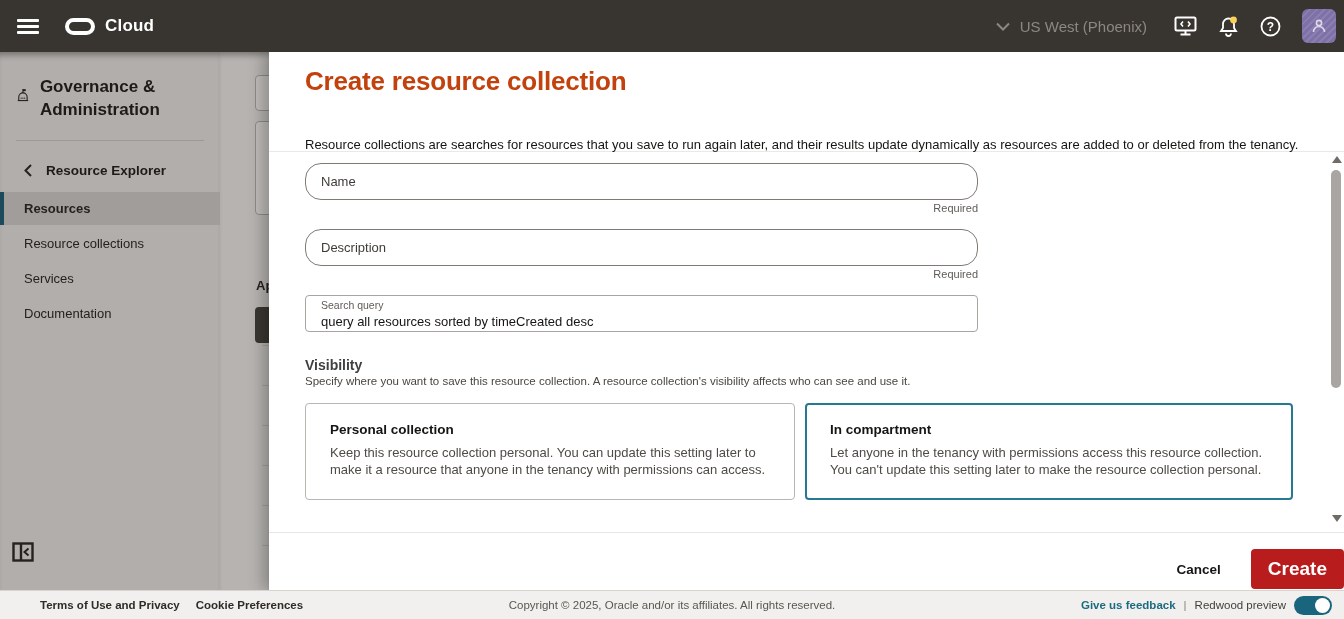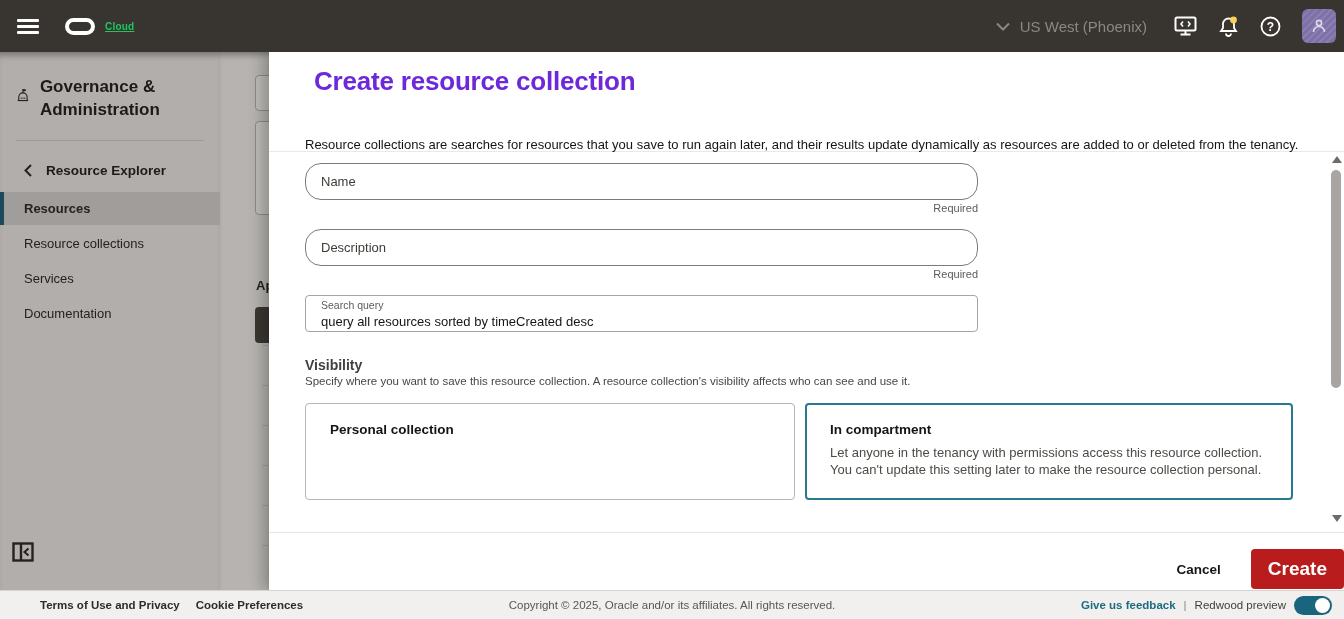--- a/index.html
+++ b/index.html
@@ -7,21 +7,21 @@
     font-family:"Liberation Sans", sans-serif; background:#b2afac; }
 
   
   .topbar { position:absolute; left:0; top:0; width:1344px; height:52px;
     background:#383430; display:flex; align-items:center; z-index:30; }
   .hamburger { width:22px; height:15px; margin-left:17px; display:flex;
     flex-direction:column; justify-content:space-between; cursor:pointer; }
   .hamburger span { display:block; height:3px; background:#fff; border-radius:1px; }
   .brand { display:flex; align-items:center; margin-left:26px; gap:10px; }
   .o-pill { width:30px; height:17px; border:4px solid #fff; border-radius:12px; }
-  .brand-text { color:#22c55e; font-size:10px; font-weight:bold; letter-spacing:.2px;text-decoration:underline; }
+  .brand-text { color:#ffffff; font-size:17px; font-weight:bold; letter-spacing:.2px; }
   .top-search { position:absolute; left:318px; top:11px; width:519px; height:30px;
     background:#221f1c; border:1px solid #6e6862; border-radius:3px; color:#e9e7e4;
     font-size:13px; padding:0 12px; outline:none; font-family:"Liberation Sans",sans-serif; }
   .top-search::placeholder { color:#e9e7e4; opacity:1; }
   .top-right { position:absolute; right:8px; top:0; height:52px; display:flex;
     align-items:center; gap:21px; }
   .region { display:flex; align-items:center; gap:10px; color:#8c8781;
     font-size:15px; cursor:pointer; margin-right:6px; }
   .icon-btn { background:none; border:none; cursor:pointer; display:flex;
     align-items:center; justify-content:center; padding:0; }
@@ -50,21 +50,21 @@
   .bg-label { position:absolute; left:36px; top:226px; font-size:13px; font-weight:bold;
     color:#26221e; }
   .bg-btn { position:absolute; left:35px; top:255px; width:30px; height:36px;
     background:#3a3631; border-radius:4px; }
   .bg-line { position:absolute; left:42px; width:10px; border-top:1px solid #a3a09d; }
 
   
   .panel { position:absolute; left:269px; top:52px; width:1075px; height:538px;
     background:#fff; z-index:10; box-shadow:-6px 0 14px rgba(0,0,0,.25); }
   .panel-head { height:100px; padding:14px 36px 0 36px; border-bottom:1px solid #ebe9e6; }
-  .panel-title { font-size:26px; font-weight:bold; color:#6d28d9; letter-spacing:-.2px;margin-left:9px; }
+  .panel-title { font-size:26px; font-weight:bold; color:#c2410c; letter-spacing:-.2px; }
   .panel-sub { margin-top:40px; font-size:13px; color:#161513; }
   .panel-body { position:relative; height:380px; }
 
   .field { position:absolute; left:36px; width:673px; }
   .txt-input { width:100%; height:37px; border:1px solid #7f7a74; border-radius:16px;
     font-size:13px; color:#161513; padding:0 15px; outline:none; background:#fff;
     font-family:"Liberation Sans",sans-serif; }
   .txt-input::placeholder { color:#3f3b37; opacity:1; }
   .req-note { position:absolute; right:0; font-size:11px; color:#5f5b57; }
   .query-box { width:100%; height:37px; border:1px solid #a8a4a0; border-radius:4px;
@@ -243,20 +243,21 @@
         <input class="query-input" value="query all resources sorted by timeCreated desc" style="">
       </div>
     </div>
 
     <div class="vis-head">Visibility</div>
     <div class="vis-sub">Specify where you want to save this resource collection. A resource collection's visibility affects who can see and use it.</div>
 
     <div class="cards">
       <div class="vis-card">
         <div class="card-title">Personal collection</div>
+        <div class="card-desc">Keep this resource collection personal. You can update this setting later to make it a resource that anyone in the tenancy with permissions can access.</div>
       </div>
       <div class="vis-card selected">
         <div class="card-title">In compartment</div>
         <div class="card-desc">Let anyone in the tenancy with permissions access this resource collection. You can't update this setting later to make the resource collection personal.</div>
       </div>
     </div>
 
     <div class="vscroll">
       <div class="scroll-up"></div>
       <div class="scroll-thumb"></div>

